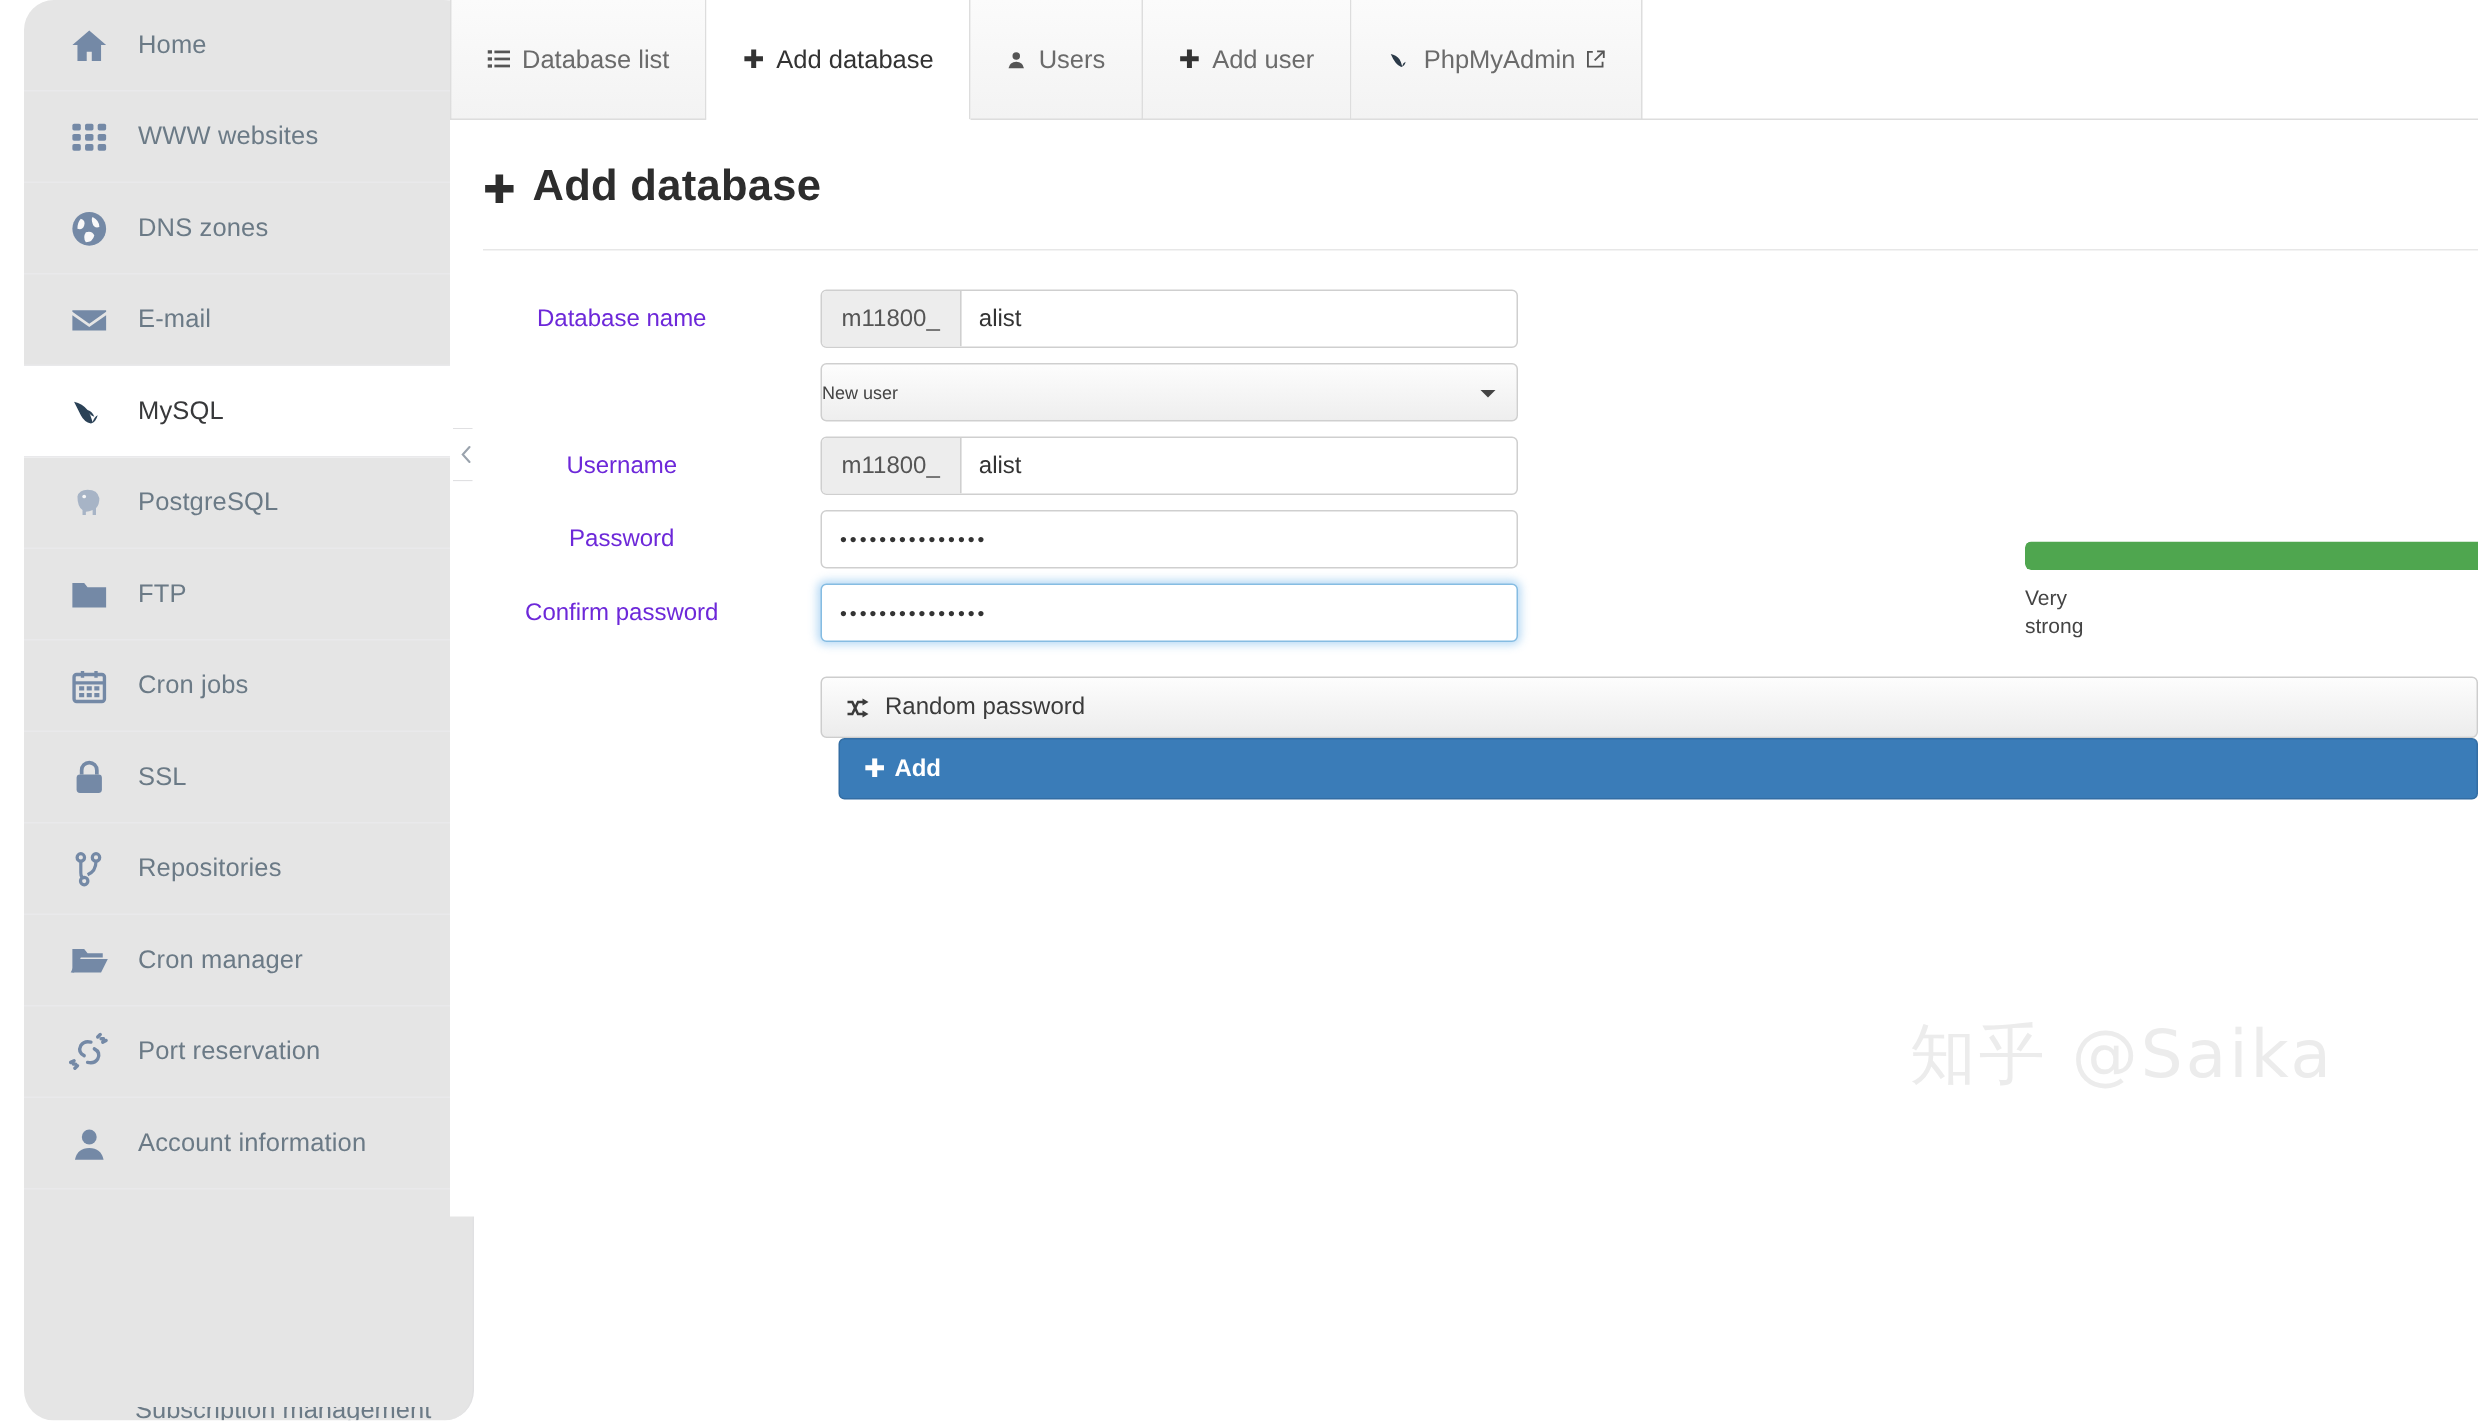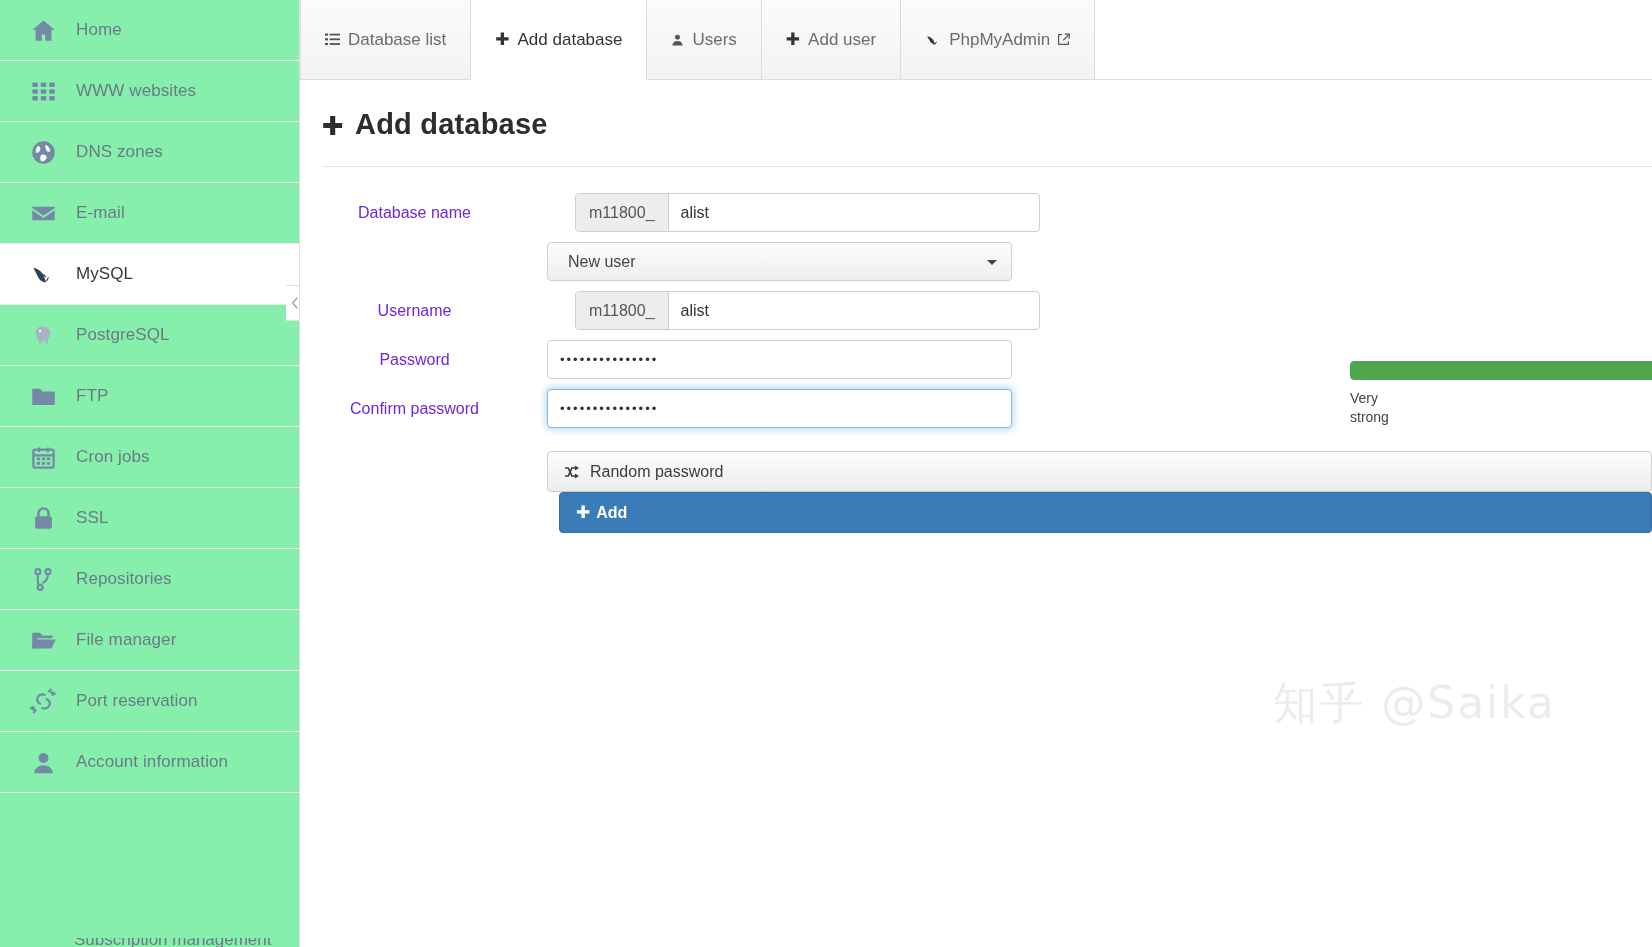--- a/index.html
+++ b/index.html
@@ -13,27 +13,28 @@
     position: relative;
     overflow: hidden;
     font-family: "Liberation Sans", "DejaVu Sans", sans-serif;
     font-size: 15px;
     color: #333;
   }
 
   
   #sidebar {
     position: absolute;
-    left: 0; top: 0;
+    left: 16px; top: 0;
     width: 300px;
     height: 947px;
-    background: #86efac;
+    background: #e5e5e5;
     border-right: 1px solid #e0e0e2;
     box-sizing: border-box;
     overflow: hidden;
+    border-radius: 20px;
   }
   .nav-item {
     position: relative;
     height: 61px;
     display: flex;
     align-items: center;
     padding-left: 30px;
     box-sizing: border-box;
     border-bottom: 1px solid #e9e9eb;
     cursor: pointer;
@@ -207,21 +208,20 @@
 
   .input-group {
     display: flex;
     width: 465px;
     height: 39px;
     box-sizing: border-box;
     border: 1px solid #cfcfcf;
     border-radius: 4px;
     overflow: hidden;
     background: #fff;
-    margin-left: 28px;
   }
   .ig-addon {
     background: #ededed;
     border-right: 1px solid #cfcfcf;
     padding: 0 13px;
     display: flex;
     align-items: center;
     font-size: 16px;
     color: #555;
     white-space: nowrap;
@@ -237,23 +237,23 @@
     background: transparent;
   }
 
   select.styled, .fake-select {
     width: 465px;
     height: 39px;
     box-sizing: border-box;
     border: 1px solid #cfcfcf;
     border-radius: 4px;
     background: linear-gradient(to bottom, #fdfdfd 0%, #eeeeee 100%);
-    font-size: 16px;
+    font-size: 12px;
     color: #444;
-    padding: 0 20px;
+    padding: 0 0;
     font-family: inherit;
     display: flex;
     align-items: center;
     position: relative;
     cursor: pointer;
     -webkit-appearance: none;
     appearance: none;
   }
   .fake-select .caret {
     position: absolute;
@@ -497,21 +497,21 @@
         </span>
         <span class="nav-label">Repositories</span>
       </div>
       <div class="nav-item">
         <span class="nav-ico">
           <svg width="27" height="27" viewBox="0 0 24 24">
             <path fill="#7489a6" d="M2 5 h7 l2 2.5 h9 v2.5 H7 L3 19 H2 Z"></path>
             <path fill="#7489a6" d="M5 11 h18 l-4 8 H1 Z"></path>
           </svg>
         </span>
-        <span class="nav-label">File manager</span>
+        <span class="nav-label">Cron manager</span>
       </div>
       <div class="nav-item">
         <span class="nav-ico">
           <svg width="27" height="27" viewBox="0 0 24 24">
             <g stroke="#7489a6" stroke-width="2" fill="none" stroke-linecap="round">
               <path d="M9 14 q-4-2 -2-6 q2-3 6-2"></path>
               <path d="M15 10 q4 2 2 6 q-2 3 -6 2"></path>
               <path d="M17 3 l1.5 -1.5 M20 6 l2 -1 M19 4 l1.5 0"></path>
               <path d="M5 20 l-1.5 1.5 M3 17 l-2 1 M4 19 l-1.5 0"></path>
             </g>

